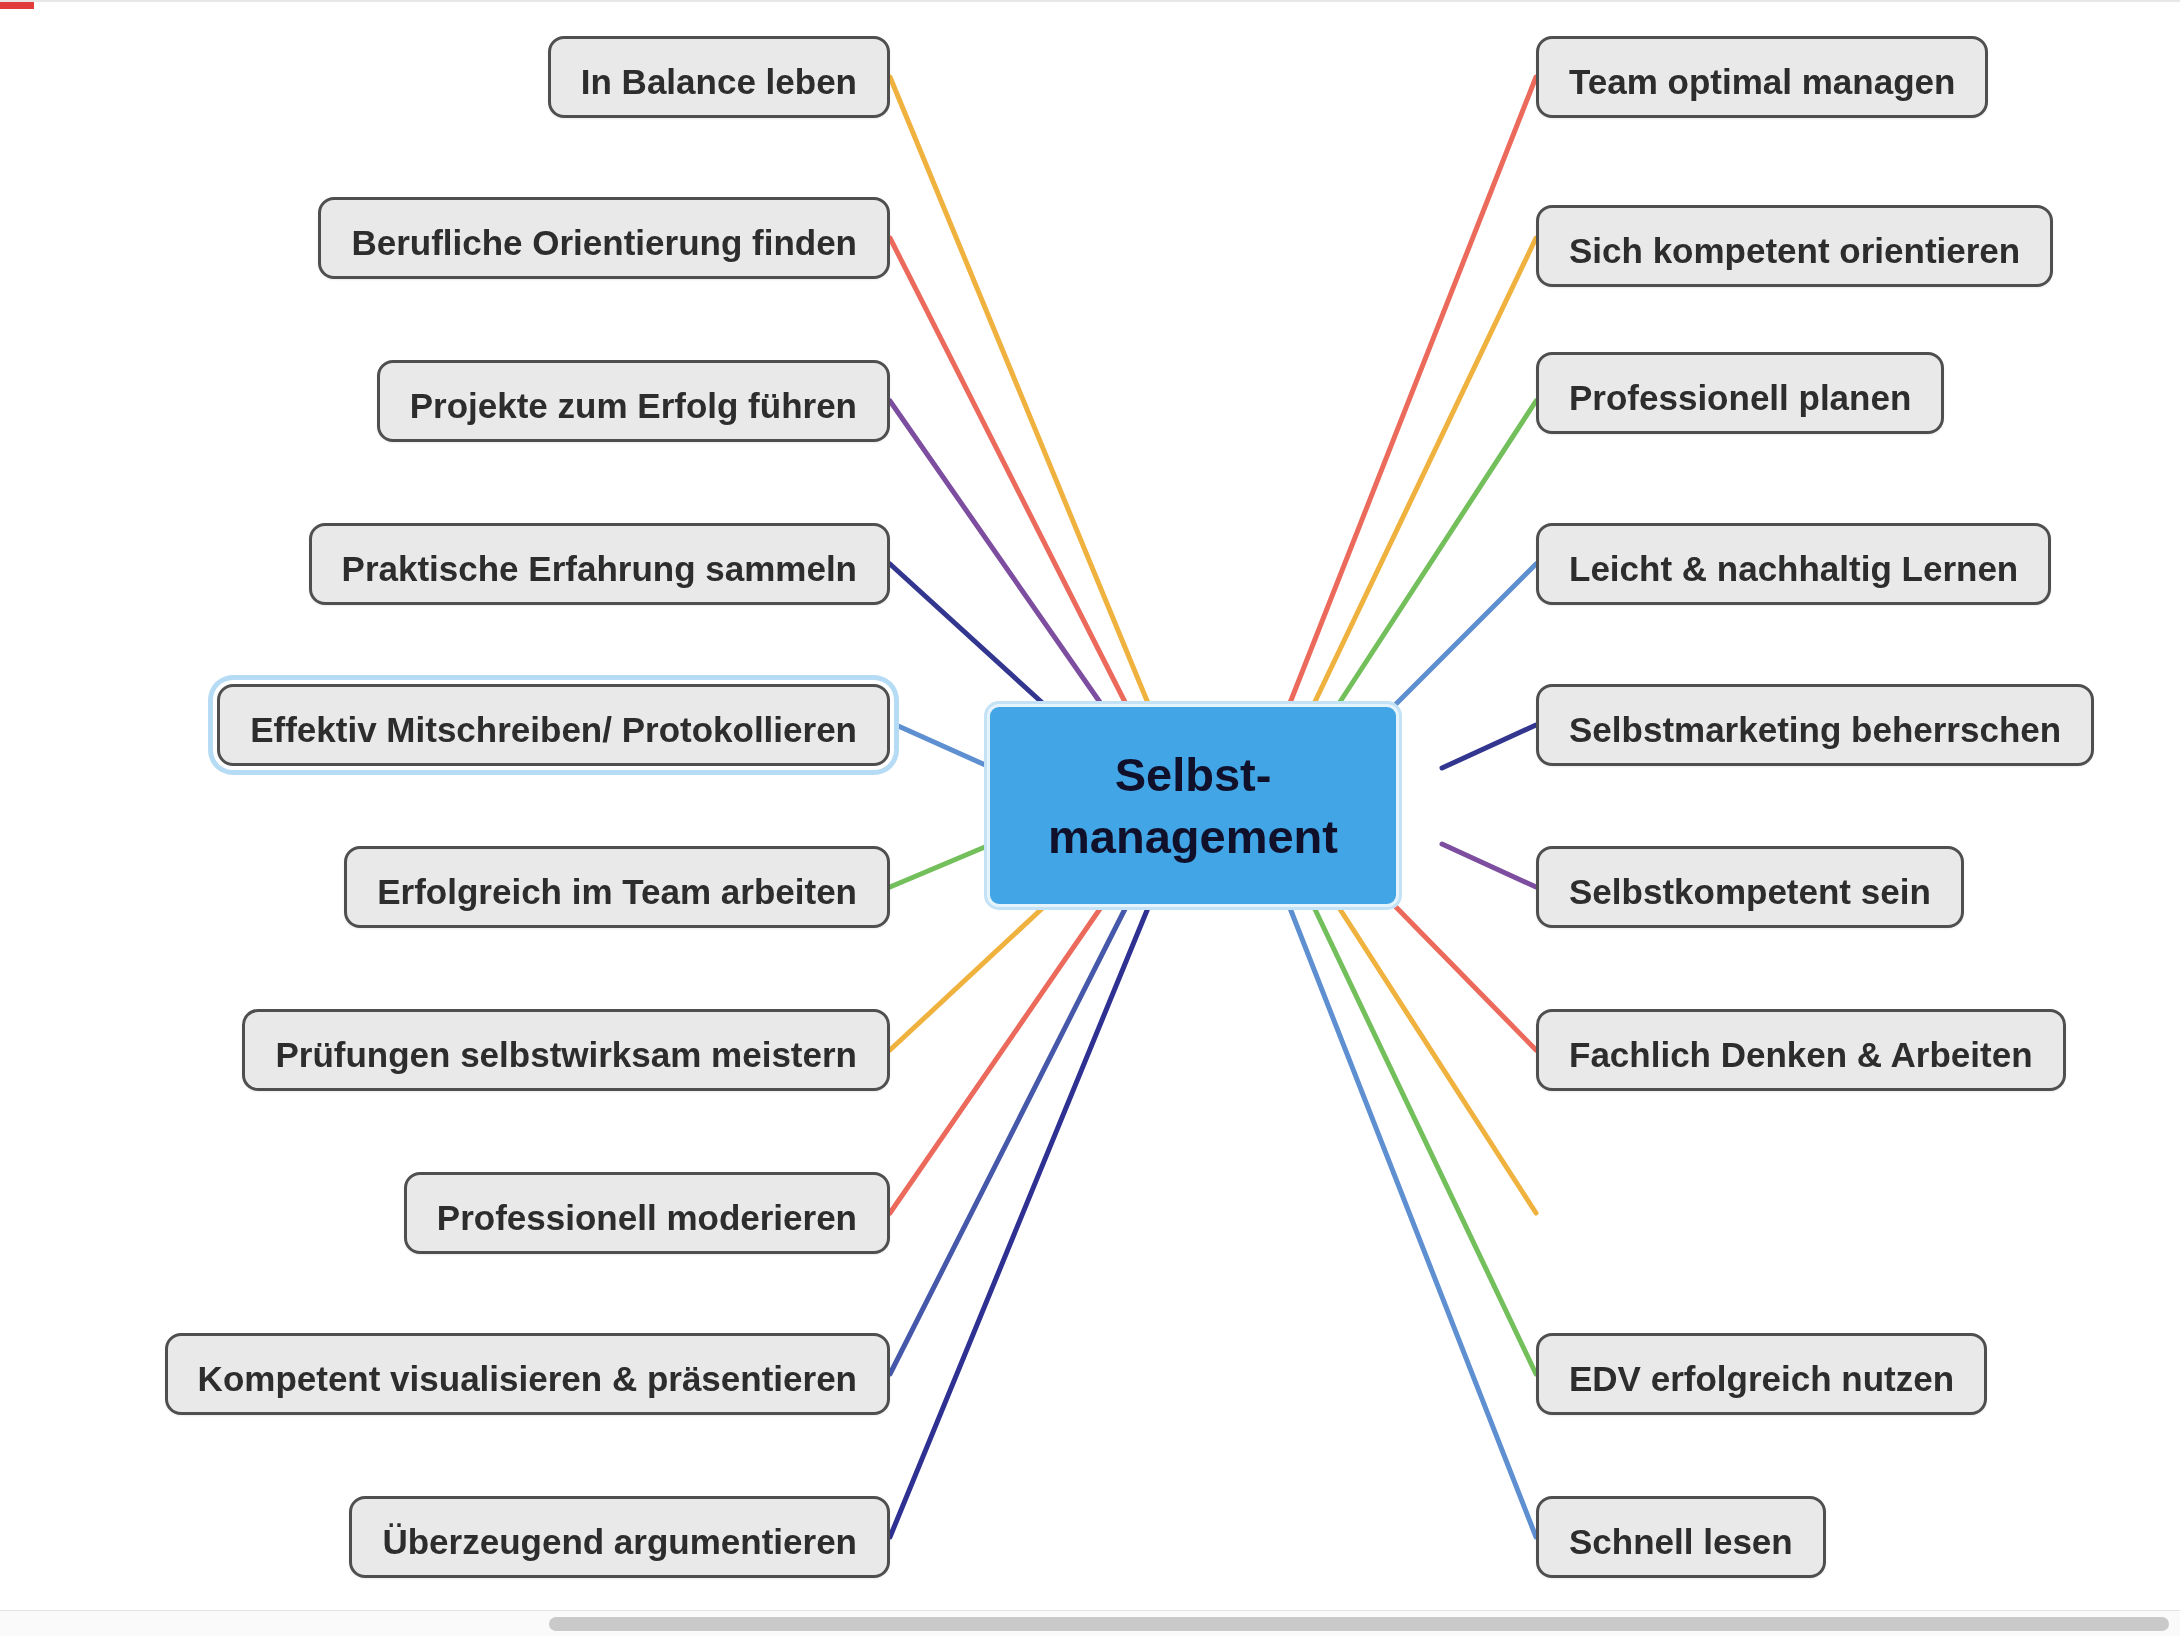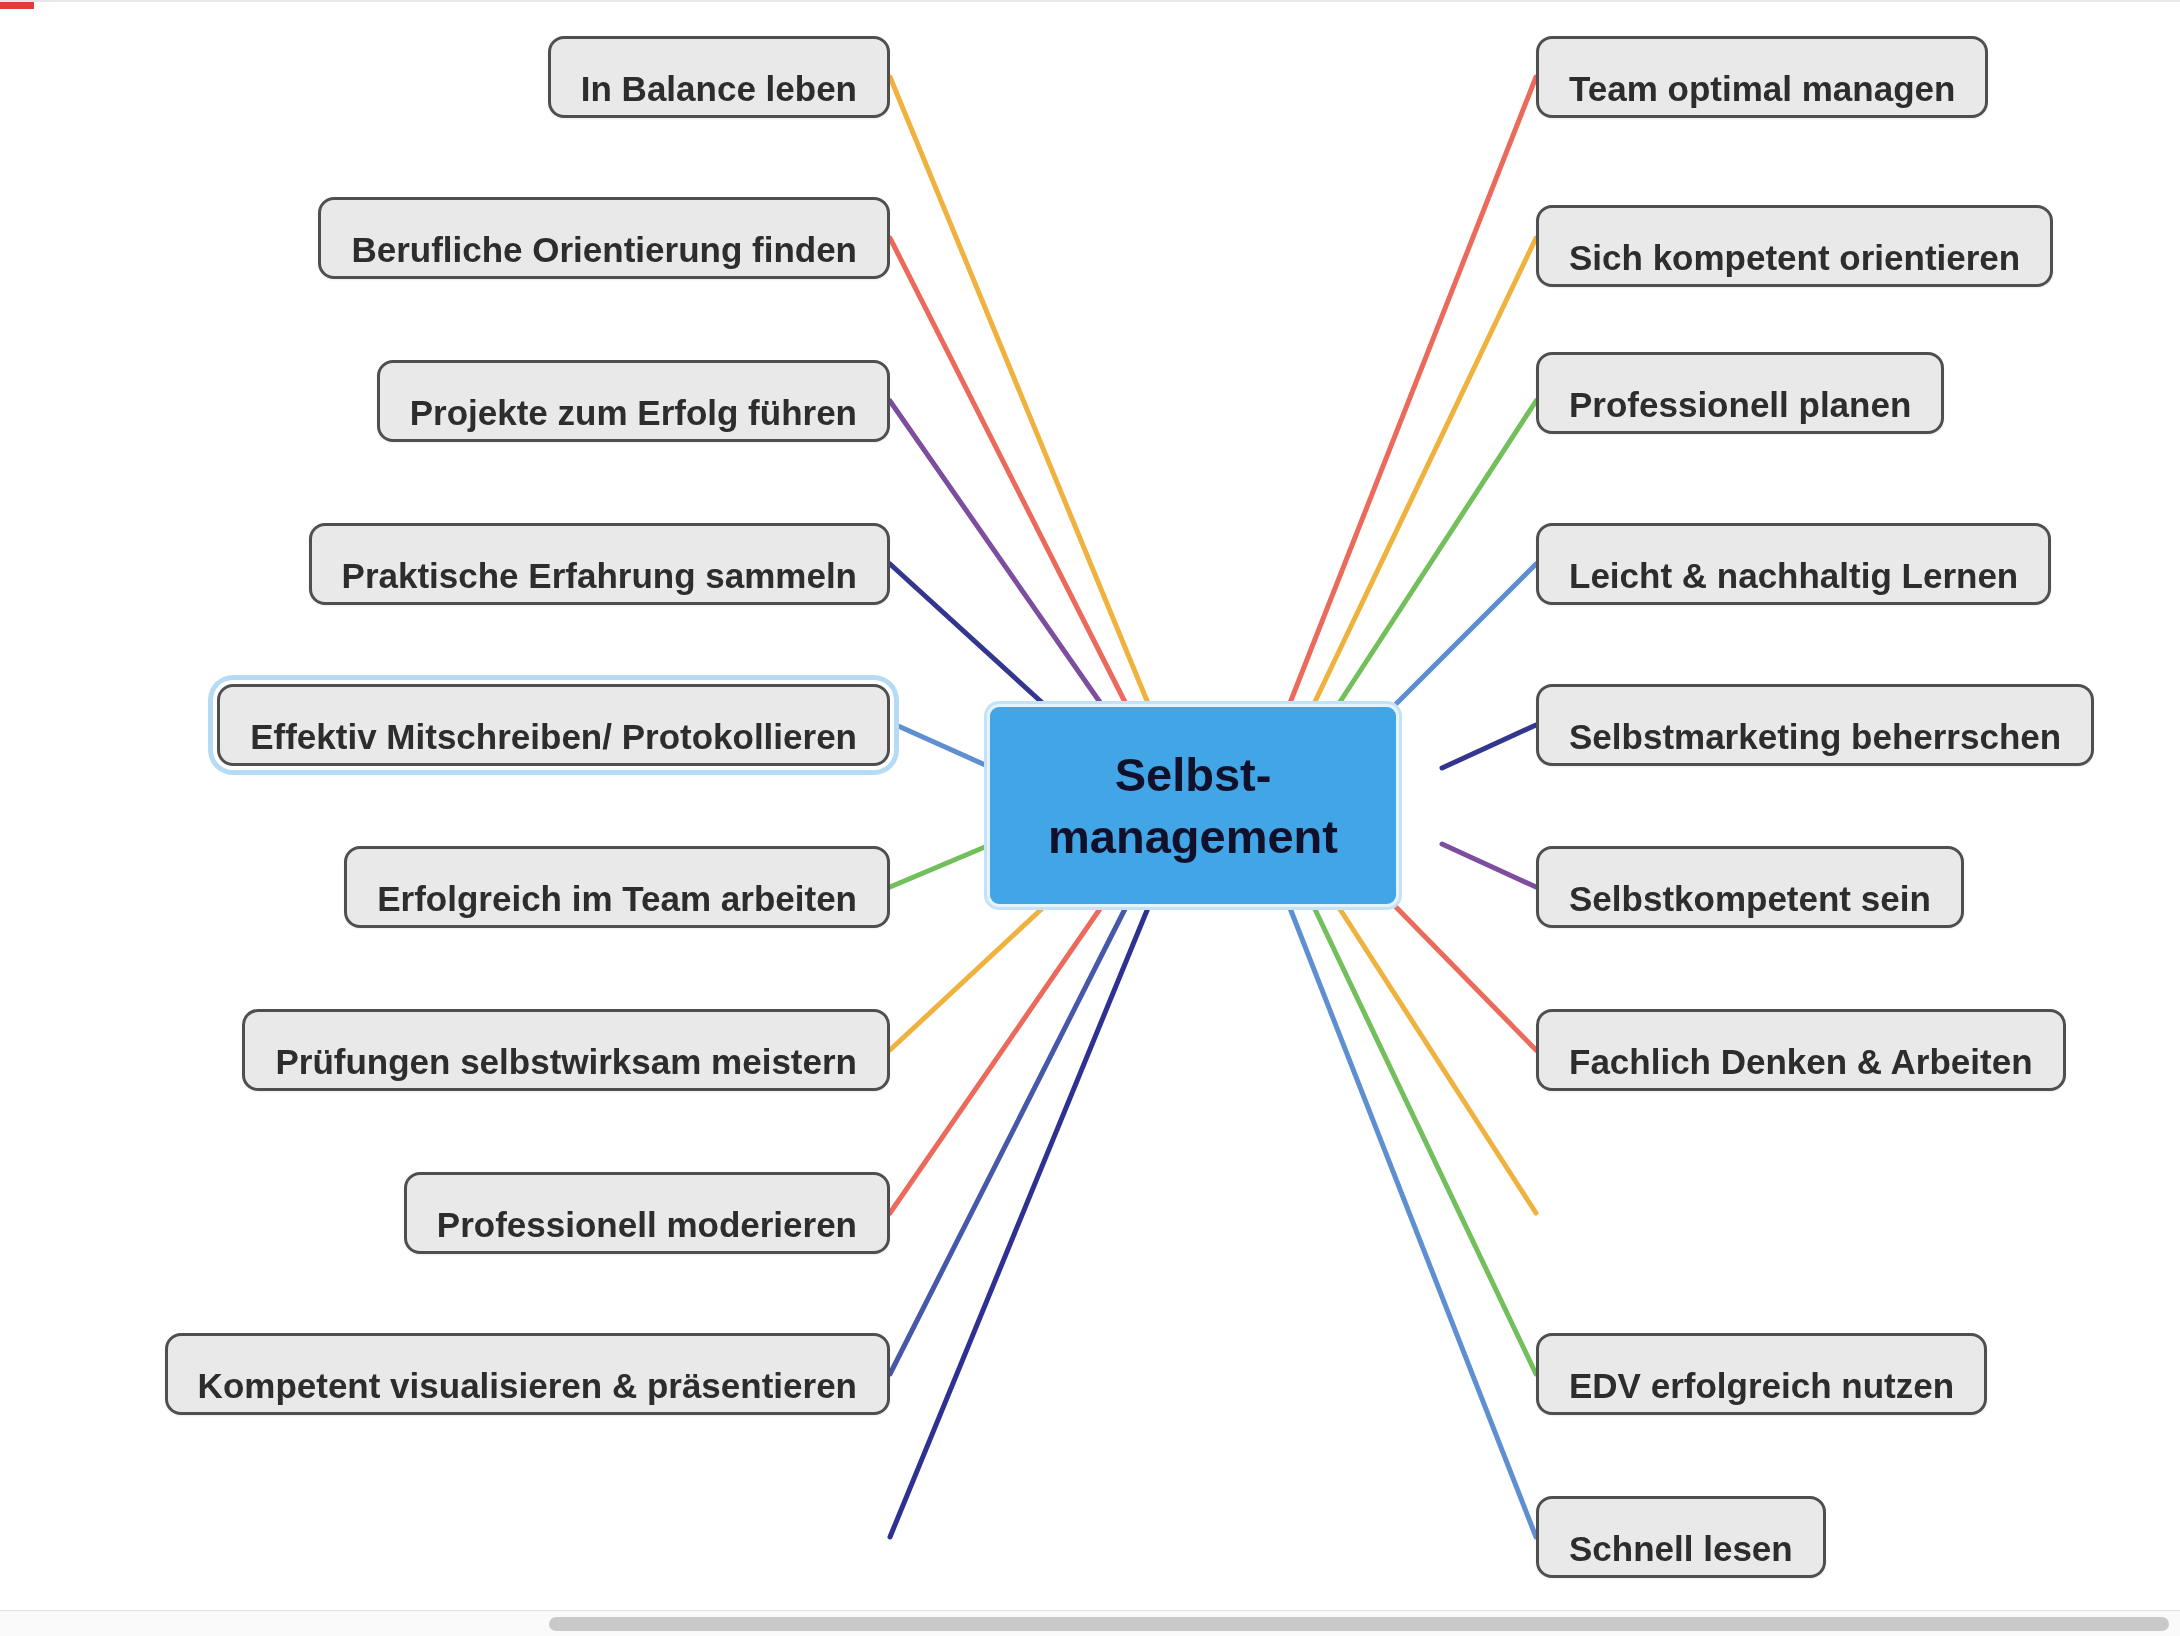--- a/index.html
+++ b/index.html
@@ -15,21 +15,21 @@
   }
   .wires { position:absolute; left:0; top:0; z-index:1; }
   .wires line { stroke-width:5; stroke-linecap:round; fill:none; }
 
   .node {
     position:absolute;
     z-index:2;
     transform:translateY(-50%);
     height:82px;
     line-height:76px;
-    padding:12px 30px;
+    padding:5px 30px;
     background:#e9e9e9;
     border:3px solid #4f4f4f;
     border-radius:16px;
     font-size:35px;
     font-weight:bold;
     color:#2d2d2d;
     white-space:nowrap;
     box-shadow:0 1px 2px rgba(0,0,0,0.08);
   }
   .node.selected {
@@ -114,20 +114,21 @@
 
   <div class="node l0">In Balance leben</div>
   <div class="node l1">Berufliche Orientierung finden</div>
   <div class="node l2">Projekte zum Erfolg führen</div>
   <div class="node l3">Praktische Erfahrung sammeln</div>
   <div class="node l4 selected">Effektiv Mitschreiben/ Protokollieren</div>
   <div class="node l5">Erfolgreich im Team arbeiten</div>
   <div class="node l6">Prüfungen selbstwirksam meistern</div>
   <div class="node l7">Professionell moderieren</div>
   <div class="node l8">Kompetent visualisieren &amp; präsentieren</div>
+  <div class="node l9">Überzeugend argumentieren</div>
 
   <div class="node r0">Team optimal managen</div>
   <div class="node r1">Sich kompetent orientieren</div>
   <div class="node r2">Professionell planen</div>
   <div class="node r3">Leicht &amp; nachhaltig Lernen</div>
   <div class="node r4">Selbstmarketing beherrschen</div>
   <div class="node r5">Selbstkompetent sein</div>
   <div class="node r6">Fachlich Denken &amp; Arbeiten</div>
   <div class="node r8">EDV erfolgreich nutzen</div>
   <div class="node r9">Schnell lesen</div>

